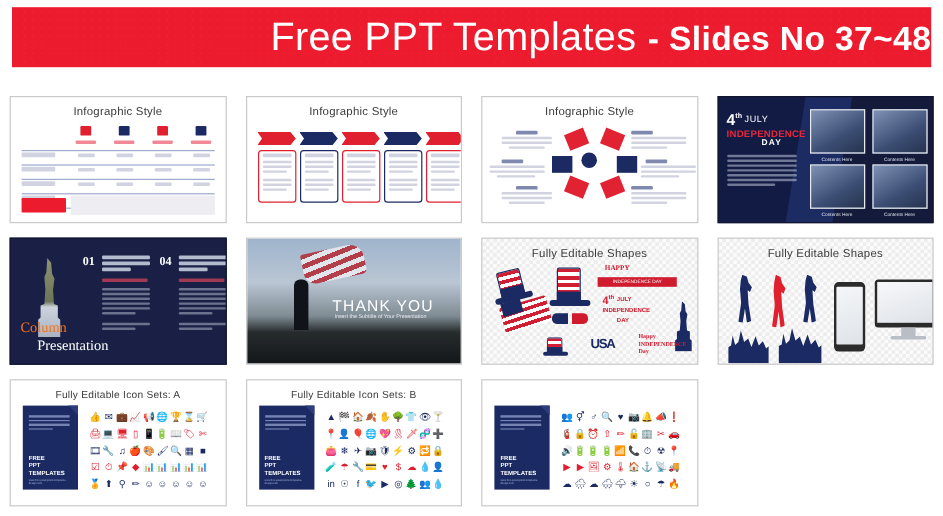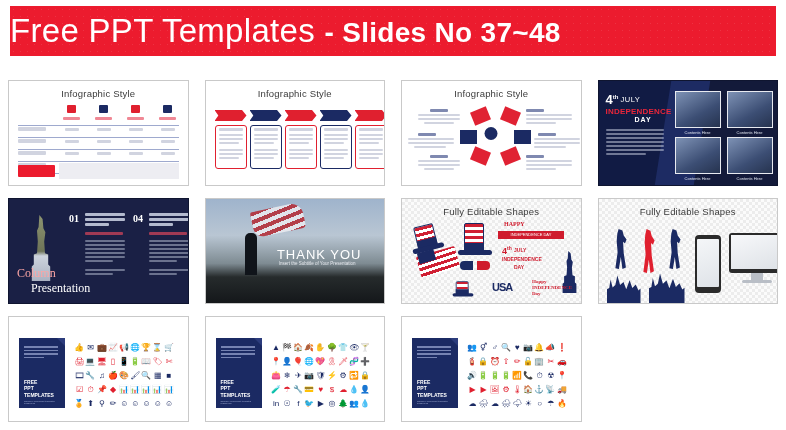--- a/index.html
+++ b/index.html
@@ -4,21 +4,21 @@
 <style>
   * { box-sizing: border-box; margin:0; padding:0; }
   html,body { width:786px; height:430px; overflow:hidden; background:#ffffff;
     font-family:"Liberation Sans", sans-serif; }
 
   .page { position:relative; width:786px; height:430px; background:#fff; }
 
   
   .banner {
     position:absolute; left:10px; top:6px; width:766px; height:50px;
-    background:#ec1b2e; display:flex; align-items:center; justify-content:flex-start;
+    background:#ec1b2e; display:flex; align-items:center; justify-content:flex-end;
     background-image:radial-gradient(rgba(255,255,255,.10) 0.6px, transparent 0.7px);
     background-size:7px 7px;
   }
   .banner-title { color:#fff; font-size:33px; letter-spacing:.3px; white-space:nowrap;
     font-family:"Liberation Sans", sans-serif; }
   .banner-title .t1 { font-weight:400; }
   .banner-title .t2 { font-weight:bold; font-size:28px; }
 
   
   .grid { position:absolute; left:0; top:74px; width:786px; height:354px;
@@ -92,21 +92,21 @@
     background:#1b2a63; }
   .s5-title { position:absolute; left:9px; top:11px; color:#fff; font-size:11px; }
   .s5-happy { position:absolute; left:9px; top:27px; color:#fff; font-size:10px;
     font-weight:bold; font-family:"Liberation Serif", serif; }
   .s5-banner { position:absolute; left:52px; top:28px; width:38px; height:8px;
     background:#cf1b2d; }
   .s5-ind { position:absolute; left:9px; top:42px; color:#fff; font-size:10px; font-weight:bold; }
 
   
   .s6-num { position:absolute; color:#fff; font-size:10px; font-weight:bold; }
-  .s6-col-title { position:absolute; left:8px; bottom:22px; color:#fca5a5; font-size:12px; }
+  .s6-col-title { position:absolute; left:8px; bottom:22px; color:#f97316; font-size:12px; }
   .s6-col-title2 { position:absolute; left:22px; bottom:7px; color:#fff; font-size:12px; }
   .statue { position:absolute; left:22px; top:16px; width:20px; height:66px;
     background:linear-gradient(180deg,#8d9470,#6e7458 55%,#cdd3dd 62%,#aab2c2);
     clip-path:polygon(42% 0,58% 6%,62% 20%,72% 26%,66% 40%,70% 58%,86% 60%,86% 75%,
       96% 78%,96% 100%,4% 100%,4% 78%,14% 75%,14% 60%,30% 58%,34% 40%,30% 24%,38% 18%); }
 
   
   .s7-bg { position:absolute; inset:0;
     background:linear-gradient(180deg,#9fb4cc 0%,#b9c6d3 35%,#7e8b92 62%,#262b2c 75%,#14171a 100%); }
   .s7-flag { position:absolute; left:26%; top:8%; width:52px; height:26px;
@@ -462,20 +462,21 @@
 
         <div class="phone" style="left:96px;top:36px;width:26px;height:58px;"></div>
         <div class="monitor" style="left:130px;top:34px;width:56px;height:40px;"></div>
         <div class="mon-stand" style="left:152px;top:74px;width:12px;height:8px;"></div>
         <div class="mon-stand" style="left:143px;top:81px;width:30px;height:3px;border-radius:2px;"></div>
       </div>
     </div>
 
     <div class="cell">
       <div class="thumb">
+        <div class="slide-title small">Fully Editable Icon Sets: A</div>
         <div class="bookcard">
           <div class="corner"></div>
           <div class="bc-lines">
             <span></span>
               <span></span>
               <span></span>
               <span style="width:60%;"></span>
           </div>
           <div class="bc-free" style="white-space:pre-line;">FREE
 PPT
@@ -529,113 +530,114 @@
         <div class="iconrow" style="left:66px;top:82px;">
           <span class="ic">🏅</span>
           <span class="ic">⬆</span>
           <span class="ic">⚲</span>
           <span class="ic">✏</span>
           <span class="ic">☺</span>
           <span class="ic">☺</span>
           <span class="ic">☺</span>
           <span class="ic">☺</span>
           <span class="ic">☺</span>
+        </div>
+      </div>
+    </div>
+
+    <div class="cell">
+      <div class="thumb">
+        <div class="slide-title small">Fully Editable Icon Sets: B</div>
+        <div class="bookcard">
+          <div class="corner"></div>
+          <div class="bc-lines">
+            <span></span>
+              <span></span>
+              <span></span>
+              <span style="width:60%;"></span>
+          </div>
+          <div class="bc-free" style="white-space:pre-line;">FREE
+PPT
+TEMPLATES</div>
+          <div class="bc-url" style="font-size:2.2px;">www.free-powerpoint-templates-design.com</div>
+        </div>
+        <div class="iconrow" style="left:66px;top:26px;">
+          <span class="ic">▲</span>
+          <span class="ic">🏁</span>
+          <span class="ic">🏠</span>
+          <span class="ic">🍂</span>
+          <span class="ic">✋</span>
+          <span class="ic">🌳</span>
+          <span class="ic">👕</span>
+          <span class="ic">👁</span>
+          <span class="ic">🍸</span>
+        </div>
+        <div class="iconrow" style="left:66px;top:40px;">
+          <span class="ic r">📍</span>
+          <span class="ic r">👤</span>
+          <span class="ic r">🎈</span>
+          <span class="ic r">🌐</span>
+          <span class="ic r">💖</span>
+          <span class="ic r">🎗</span>
+          <span class="ic r">🗡</span>
+          <span class="ic r">🧬</span>
+          <span class="ic r">➕</span>
+        </div>
+        <div class="iconrow" style="left:66px;top:54px;">
+          <span class="ic">👛</span>
+          <span class="ic">❄</span>
+          <span class="ic">✈</span>
+          <span class="ic">📷</span>
+          <span class="ic">🛡</span>
+          <span class="ic">⚡</span>
+          <span class="ic">⚙</span>
+          <span class="ic">🔁</span>
+          <span class="ic">🔒</span>
+        </div>
+        <div class="iconrow" style="left:66px;top:68px;">
+          <span class="ic r">🧪</span>
+          <span class="ic r">☂</span>
+          <span class="ic r">🔧</span>
+          <span class="ic r">💳</span>
+          <span class="ic r">♥</span>
+          <span class="ic r">$</span>
+          <span class="ic r">☁</span>
+          <span class="ic r">💧</span>
+          <span class="ic r">👤</span>
+        </div>
+        <div class="iconrow" style="left:66px;top:82px;">
+          <span class="ic">in</span>
+          <span class="ic">☉</span>
+          <span class="ic">f</span>
+          <span class="ic">🐦</span>
+          <span class="ic">▶</span>
+          <span class="ic">◎</span>
+          <span class="ic">🌲</span>
+          <span class="ic">👥</span>
+          <span class="ic">💧</span>
         </div>
       </div>
     </div>
 
     <div class="cell">
       <div class="thumb">
         <div class="bookcard">
           <div class="corner"></div>
           <div class="bc-lines">
             <span></span>
               <span></span>
               <span></span>
               <span style="width:60%;"></span>
           </div>
           <div class="bc-free" style="white-space:pre-line;">FREE
 PPT
 TEMPLATES</div>
           <div class="bc-url" style="font-size:2.2px;">www.free-powerpoint-templates-design.com</div>
         </div>
         <div class="iconrow" style="left:66px;top:26px;">
-          <span class="ic">▲</span>
-          <span class="ic">🏁</span>
-          <span class="ic">🏠</span>
-          <span class="ic">🍂</span>
-          <span class="ic">✋</span>
-          <span class="ic">🌳</span>
-          <span class="ic">👕</span>
-          <span class="ic">👁</span>
-          <span class="ic">🍸</span>
-        </div>
-        <div class="iconrow" style="left:66px;top:40px;">
-          <span class="ic r">📍</span>
-          <span class="ic r">👤</span>
-          <span class="ic r">🎈</span>
-          <span class="ic r">🌐</span>
-          <span class="ic r">💖</span>
-          <span class="ic r">🎗</span>
-          <span class="ic r">🗡</span>
-          <span class="ic r">🧬</span>
-          <span class="ic r">➕</span>
-        </div>
-        <div class="iconrow" style="left:66px;top:54px;">
-          <span class="ic">👛</span>
-          <span class="ic">❄</span>
-          <span class="ic">✈</span>
-          <span class="ic">📷</span>
-          <span class="ic">🛡</span>
-          <span class="ic">⚡</span>
-          <span class="ic">⚙</span>
-          <span class="ic">🔁</span>
-          <span class="ic">🔒</span>
-        </div>
-        <div class="iconrow" style="left:66px;top:68px;">
-          <span class="ic r">🧪</span>
-          <span class="ic r">☂</span>
-          <span class="ic r">🔧</span>
-          <span class="ic r">💳</span>
-          <span class="ic r">♥</span>
-          <span class="ic r">$</span>
-          <span class="ic r">☁</span>
-          <span class="ic r">💧</span>
-          <span class="ic r">👤</span>
-        </div>
-        <div class="iconrow" style="left:66px;top:82px;">
-          <span class="ic">in</span>
-          <span class="ic">☉</span>
-          <span class="ic">f</span>
-          <span class="ic">🐦</span>
-          <span class="ic">▶</span>
-          <span class="ic">◎</span>
-          <span class="ic">🌲</span>
-          <span class="ic">👥</span>
-          <span class="ic">💧</span>
-        </div>
-      </div>
-    </div>
-
-    <div class="cell">
-      <div class="thumb">
-        <div class="bookcard">
-          <div class="corner"></div>
-          <div class="bc-lines">
-            <span></span>
-              <span></span>
-              <span></span>
-              <span style="width:60%;"></span>
-          </div>
-          <div class="bc-free" style="white-space:pre-line;">FREE
-PPT
-TEMPLATES</div>
-          <div class="bc-url" style="font-size:2.2px;">www.free-powerpoint-templates-design.com</div>
-        </div>
-        <div class="iconrow" style="left:66px;top:26px;">
           <span class="ic">👥</span>
           <span class="ic">⚥</span>
           <span class="ic">♂</span>
           <span class="ic">🔍</span>
           <span class="ic">♥</span>
           <span class="ic">📷</span>
           <span class="ic">🔔</span>
           <span class="ic">📣</span>
           <span class="ic">❗</span>
         </div>

